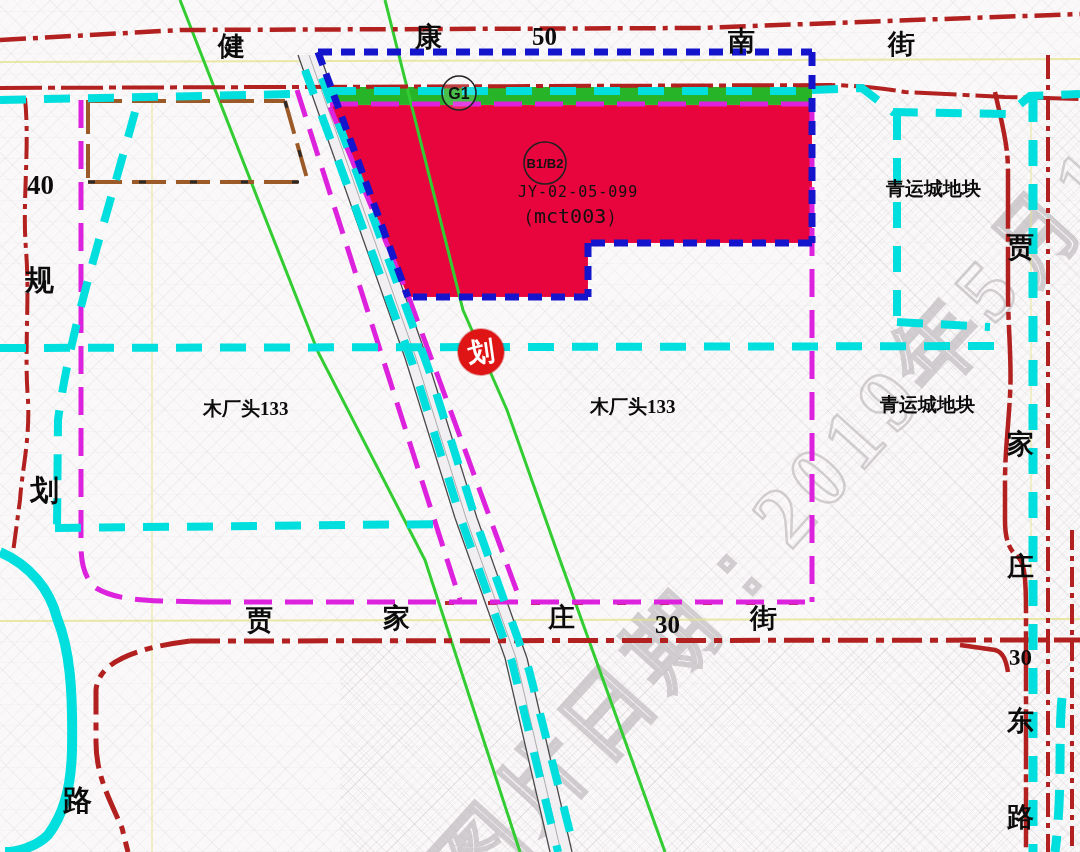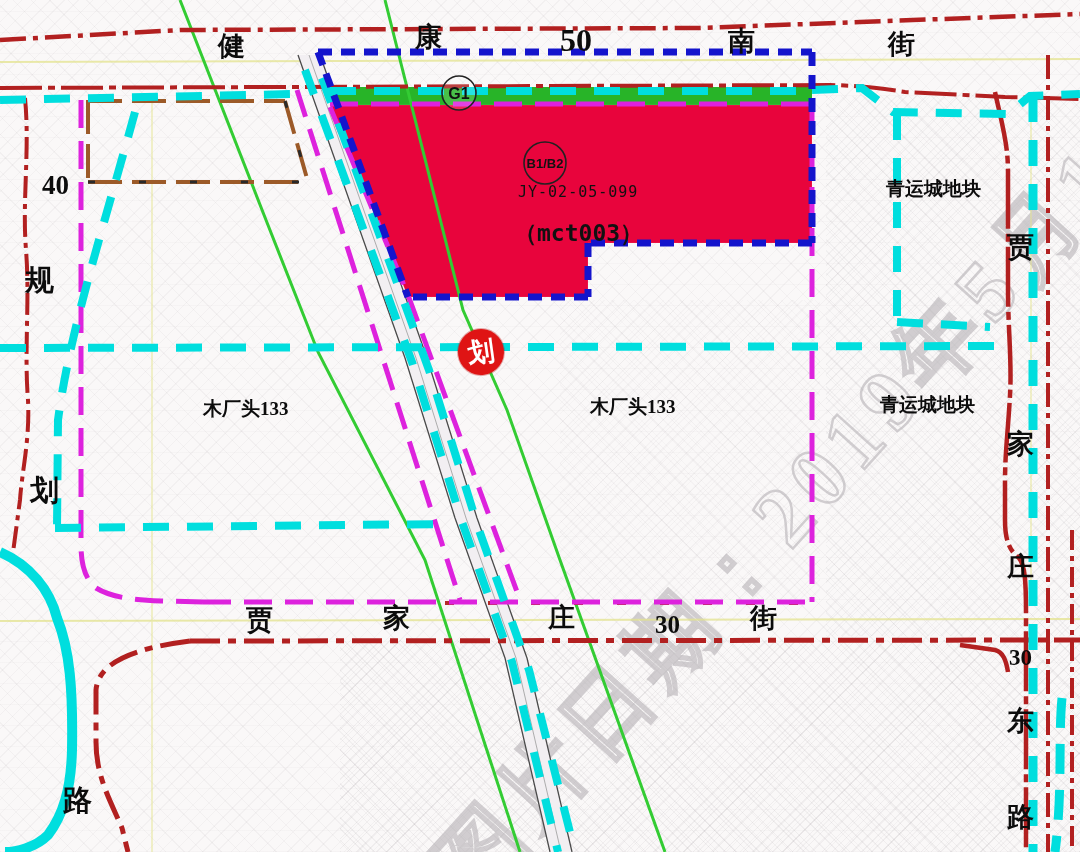--- a/index.html
+++ b/index.html
@@ -136,38 +136,38 @@
       <text x="459" y="99" text-anchor="middle" font-size="16" font-weight="bold" fill="#111" font-family="Liberation Sans, sans-serif">G1</text>
     </g>
 
     <g>
       <circle cx="545" cy="163" r="21" fill="none" stroke="#222" stroke-width="1.6"></circle>
       <text x="545" y="168" text-anchor="middle" font-size="13" font-weight="bold" fill="#111" font-family="Liberation Sans, sans-serif">B1/B2</text>
     </g>
   </svg>
 
   <div class="code" style="left:518px;top:183px;font-size:15px;letter-spacing:1px;font-weight:normal;">JY-02-05-099</div>
-  <div class="code" style="left:514px;top:218px;font-size:23px;font-weight:bold;">（mct003）</div>
+  <div class="code" style="left:514px;top:203px;font-size:20px;font-weight:normal;">（mct003）</div>
 
   <div id="marker">
     <span>划</span>
   </div>
 
   <div id="labels">
       <span class="lbl" style="left: 218px; top: 33px; font-size: 27px;">健</span>
       <span class="lbl" style="left: 415px; top: 24px; font-size: 27px;">康</span>
-      <span class="lbl" style="left: 560px; top: 24px; font-size: 32px; text-align: right;">50</span>
+      <span class="lbl" style="left: 532px; top: 24px; font-size: 25px; text-align: right;">50</span>
       <span class="lbl" style="left: 728px; top: 28px; font-size: 27px;">南</span>
       <span class="lbl" style="left: 888px; top: 31px; font-size: 27px;">街</span>
       <span class="lbl" style="left: 246px; top: 607px; font-size: 27px;">贾</span>
       <span class="lbl" style="left: 383px; top: 605px; font-size: 27px;">家</span>
       <span class="lbl" style="left: 548px; top: 605px; font-size: 27px;">庄</span>
       <span class="lbl" style="left: 655px; top: 612px; font-size: 25px;">30</span>
       <span class="lbl" style="left: 750px; top: 605px; font-size: 27px;">街</span>
-      <span class="lbl" style="left: 27px; top: 172px; font-size: 27px; margin-left: 15px;">40</span>
+      <span class="lbl" style="left: 27px; top: 172px; font-size: 27px;">40</span>
       <span class="lbl" style="left: 25px; top: 266px; font-size: 29px;">规</span>
       <span class="lbl" style="left: 30px; top: 476px; font-size: 29px;">划</span>
       <span class="lbl" style="left: 63px; top: 786px; font-size: 29px;">路</span>
       <span class="lbl" style="left: 1007px; top: 234px; font-size: 27px;">贾</span>
       <span class="lbl" style="left: 1007px; top: 431px; font-size: 27px;">家</span>
       <span class="lbl" style="left: 1007px; top: 554px; font-size: 27px;">庄</span>
       <span class="lbl" style="left: 1009px; top: 646px; font-size: 23px;">30</span>
       <span class="lbl" style="left: 1007px; top: 708px; font-size: 27px;">东</span>
       <span class="lbl" style="left: 1007px; top: 804px; font-size: 27px;">路</span>
       <span class="lbl" style="left: 203px; top: 399px; font-size: 19px;">木厂头133</span>

